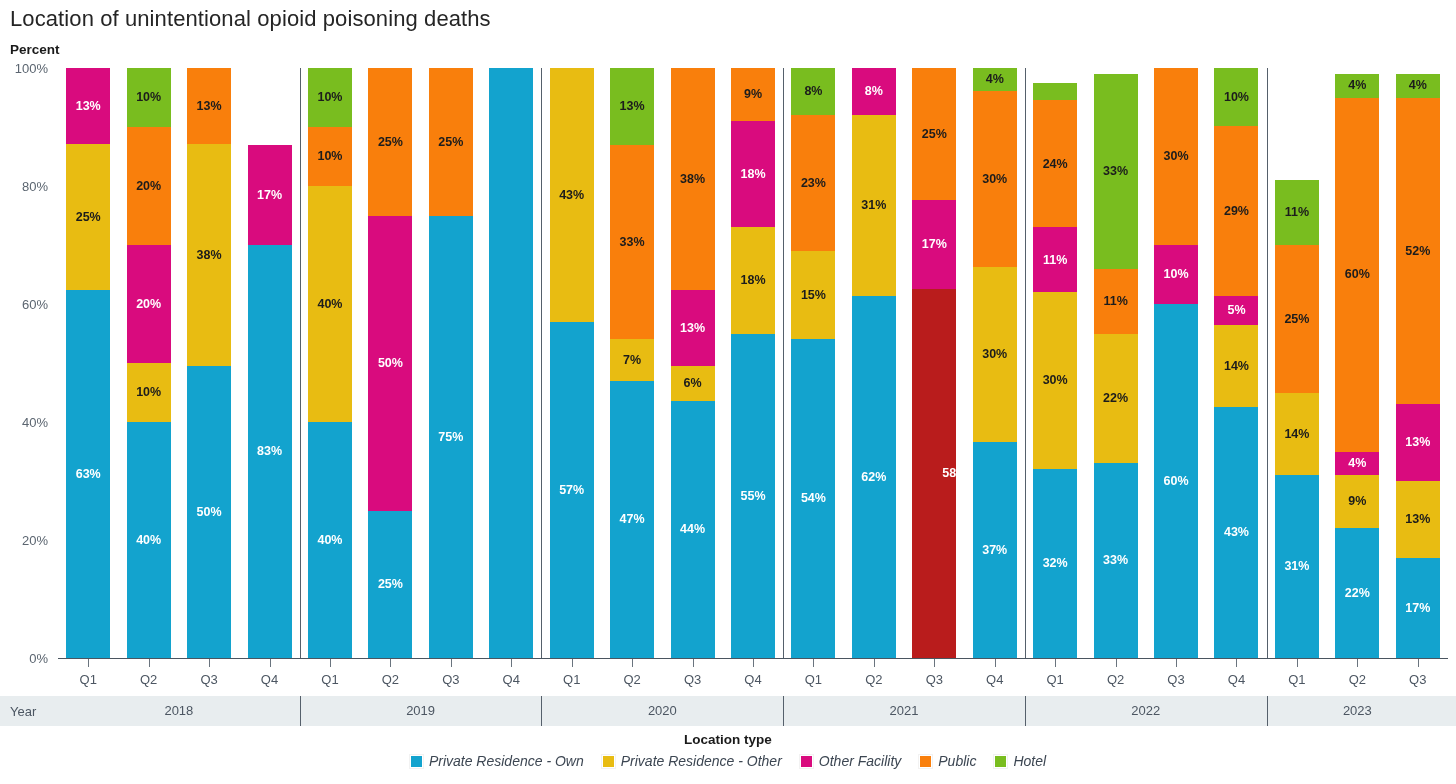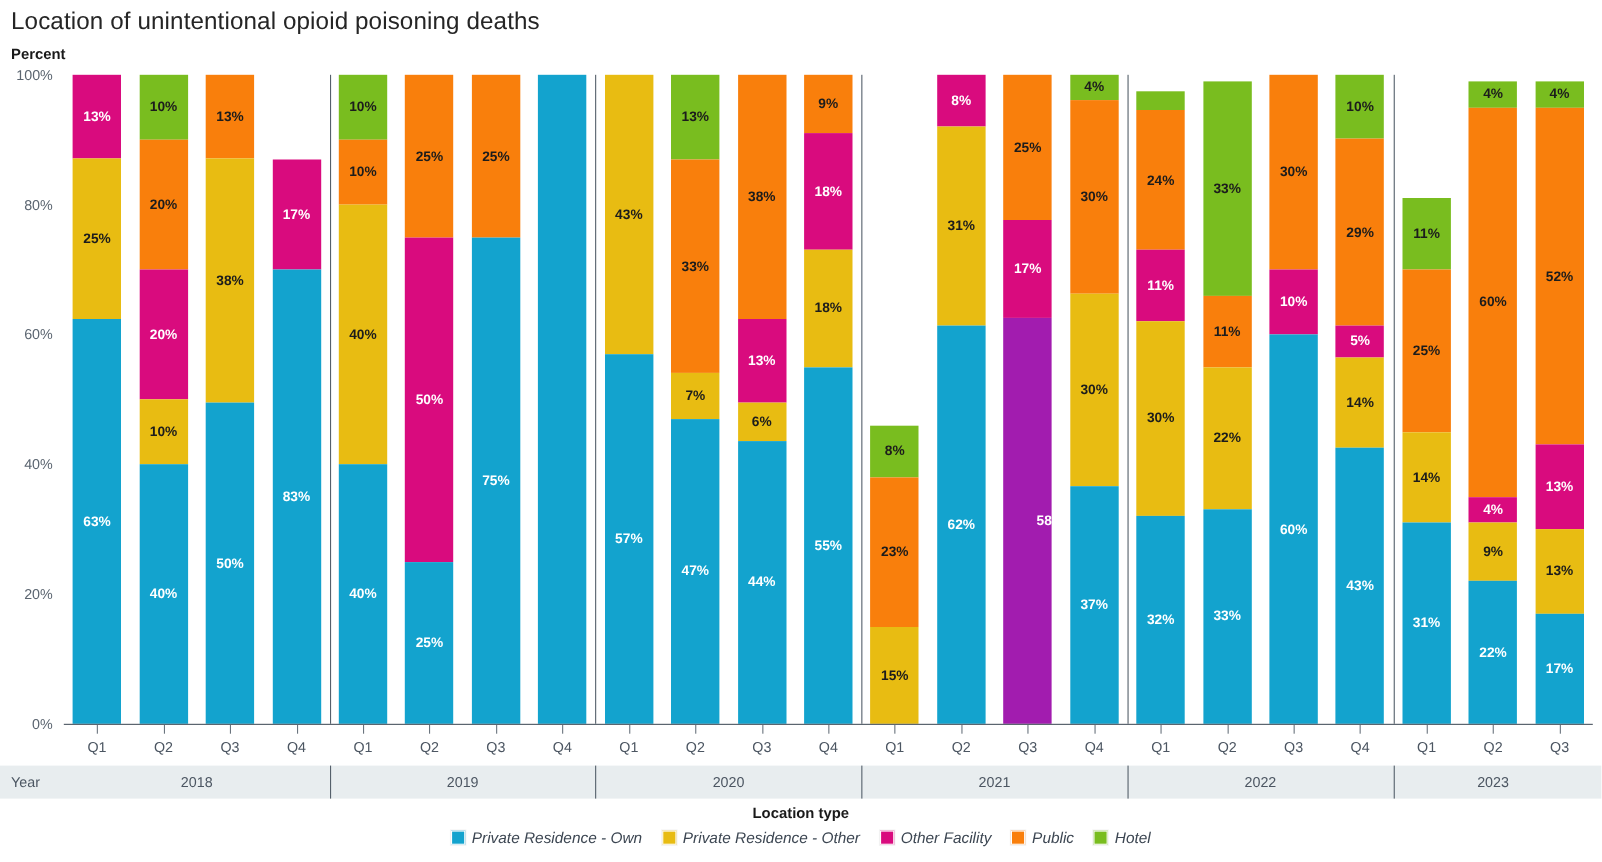--- a/index.html
+++ b/index.html
@@ -381,20 +381,23 @@
           <div class="qbar">
             <div class="seg" style="height: 47.2px; background: rgb(121, 189, 31);">
               <span class="seg-label lbl-dark">8%</span>
             </div>
             <div class="seg" style="height: 135.7px; background: rgb(249, 127, 12);">
               <span class="seg-label lbl-dark">23%</span>
             </div>
             <div class="seg" style="height: 88.5px; background: rgb(232, 188, 18);">
               <span class="seg-label lbl-dark">15%</span>
             </div>
+            <div class="seg" style="height: 318.6px; background: rgb(19, 163, 206);">
+              <span class="seg-label lbl-light">54%</span>
+            </div>
           </div>
         </div>
         <div class="qbar-slot">
           <div class="qbar">
             <div class="seg" style="height: 47.2px; background: rgb(217, 11, 126);">
               <span class="seg-label lbl-light">8%</span>
             </div>
             <div class="seg" style="height: 182.9px; background: rgb(232, 188, 18);">
               <span class="seg-label lbl-dark">31%</span>
             </div>
@@ -404,21 +407,21 @@
           </div>
         </div>
         <div class="qbar-slot">
           <div class="qbar">
             <div class="seg" style="height: 147.5px; background: rgb(249, 127, 12);">
               <span class="seg-label lbl-dark">25%</span>
             </div>
             <div class="seg" style="height: 100.3px; background: rgb(217, 11, 126);">
               <span class="seg-label lbl-light">17%</span>
             </div>
-            <div class="seg" style="height: 413px; background: #a21caf; padding-left: 41px;">
+            <div class="seg" style="height: 413px; background: #b91c1c; padding-left: 41px;">
               <span class="seg-label lbl-light">58%</span>
             </div>
           </div>
         </div>
         <div class="qbar-slot">
           <div class="qbar">
             <div class="seg" style="height: 23.6px; background: rgb(121, 189, 31);">
               <span class="seg-label lbl-dark">4%</span>
             </div>
             <div class="seg" style="height: 177px; background: rgb(249, 127, 12);">

